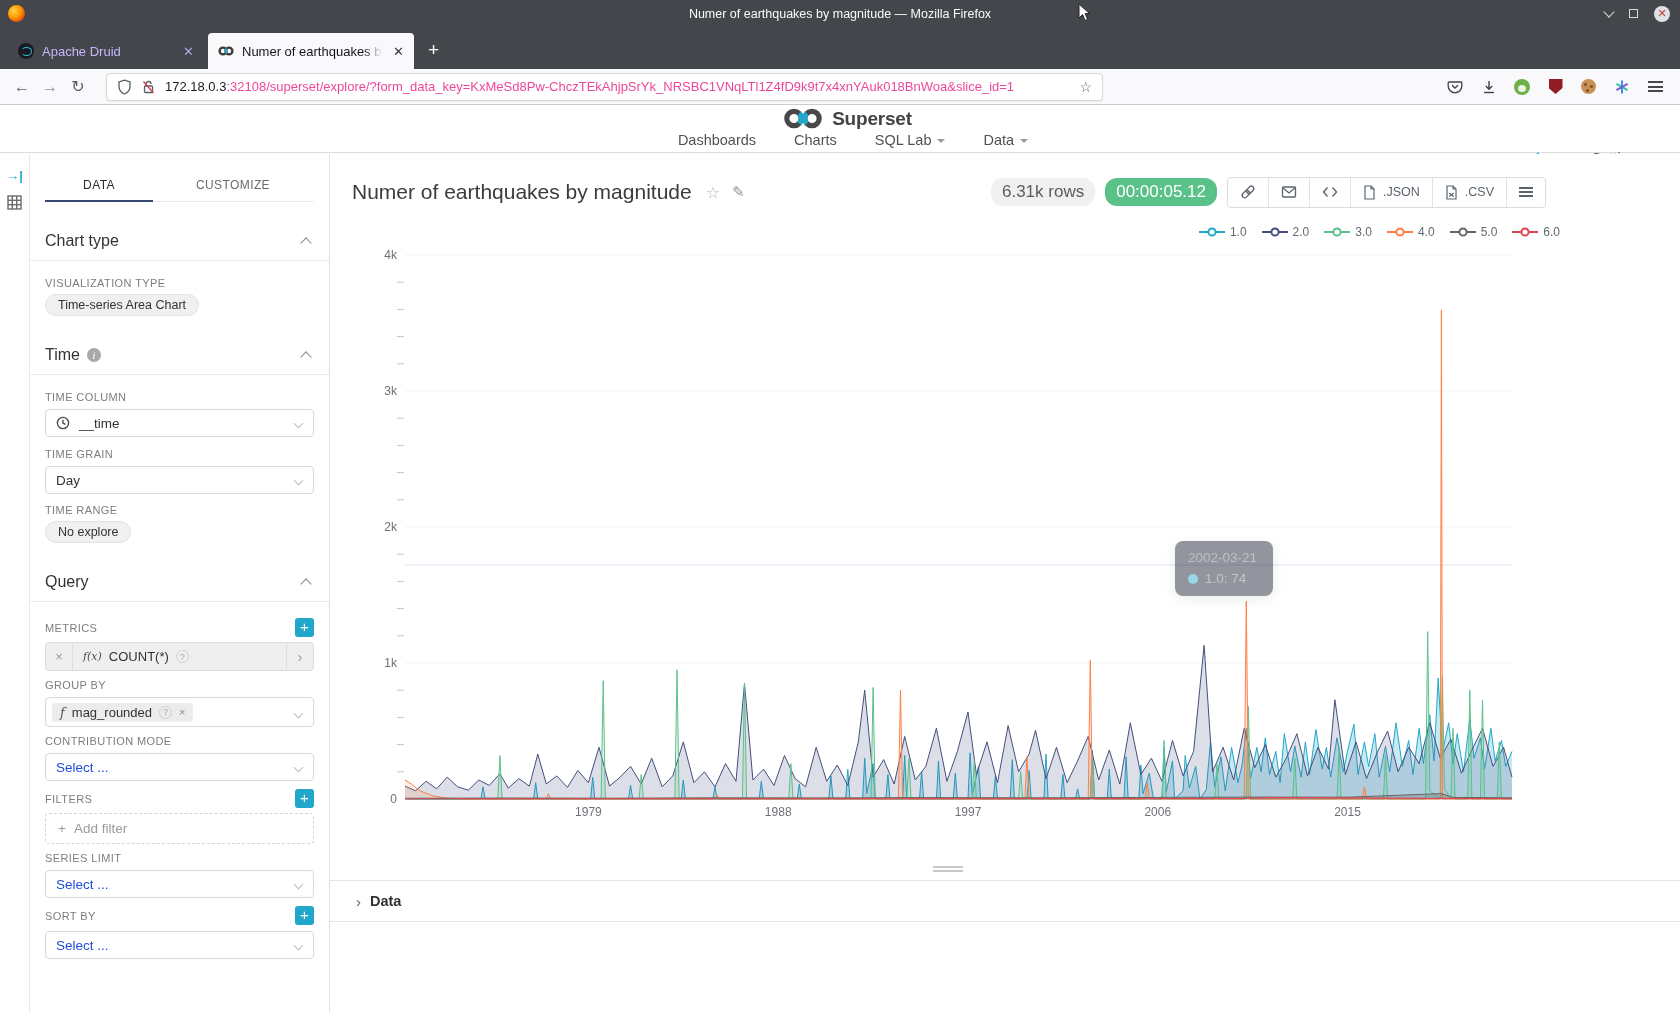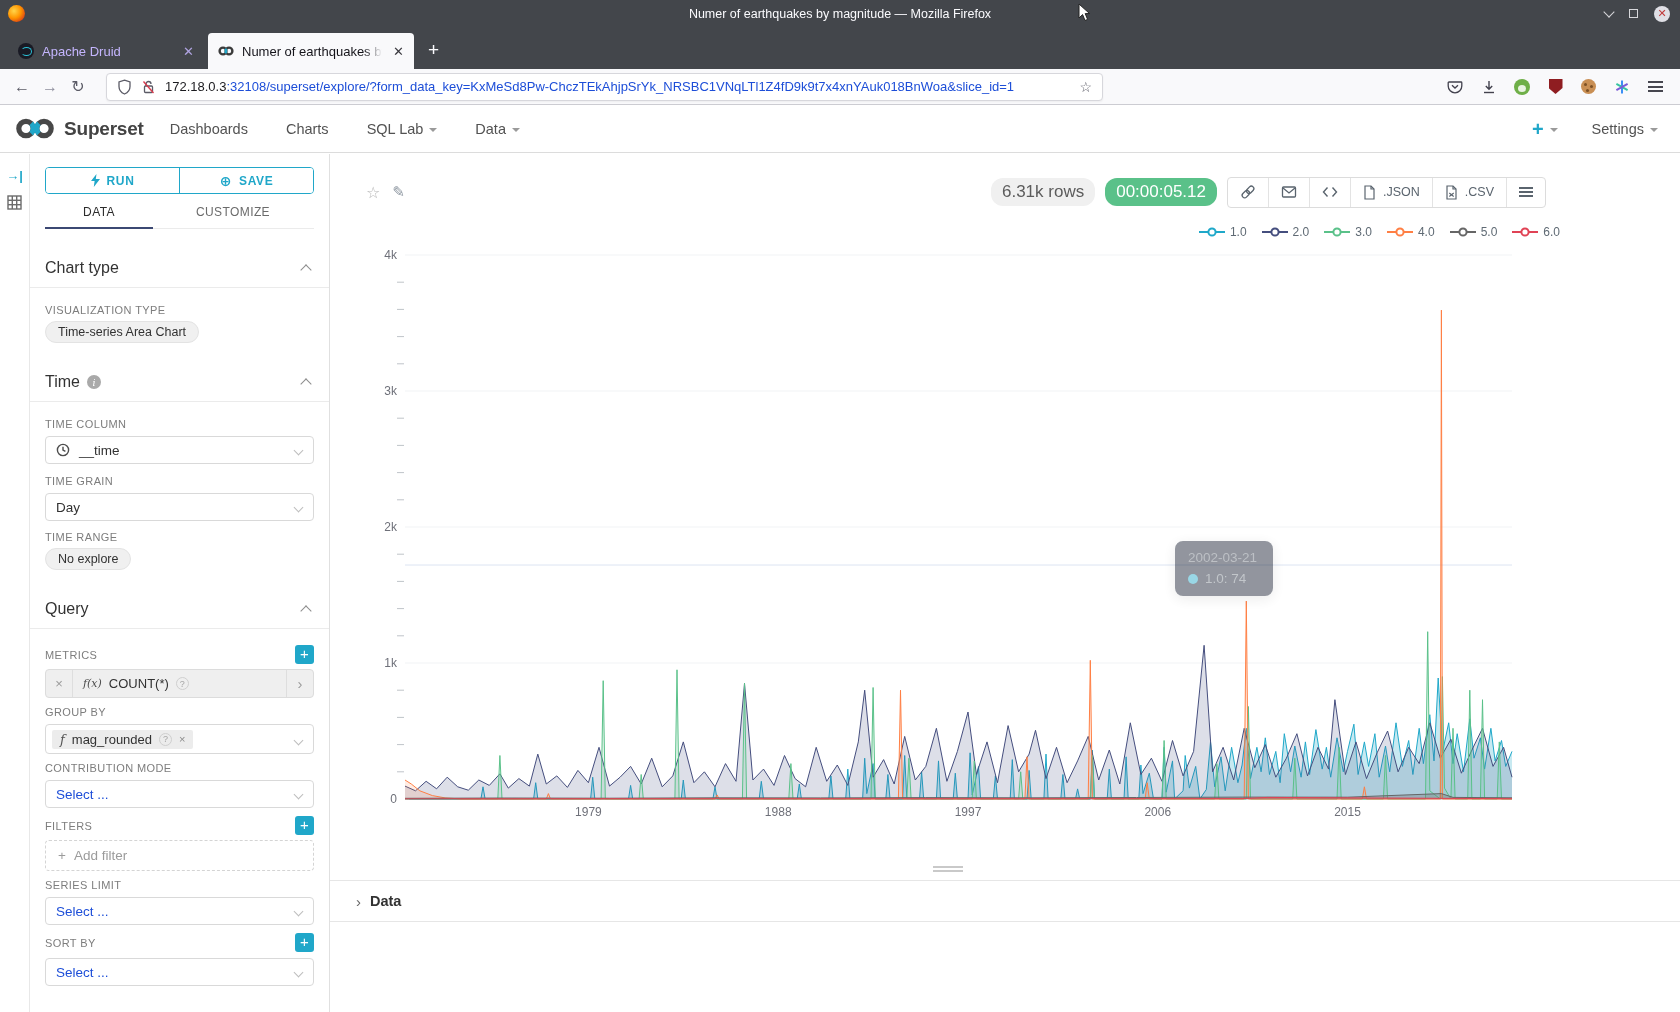--- a/index.html
+++ b/index.html
@@ -30,34 +30,34 @@
   .druid-ico{width:16px;height:16px;border-radius:50%;background:#191a24;position:relative;}
   .druid-ico::after{content:"";position:absolute;left:3px;top:4px;width:9px;height:7px;border:1.6px solid #2bc1d8;border-radius:50%;border-left-color:transparent;}
   .newtab{color:#fbfbfe;font-size:19px;margin-left:14px;margin-bottom:8px;}
   .urlbar{position:absolute;left:0;top:69px;width:100%;height:36px;background:#f9f9fb;border-bottom:1px solid #ccccd2;
     display:flex;align-items:center;}
   .nav-ico{color:#5b5b66;font-size:16px;width:28px;text-align:center;}
   .nav-ico.fwd{color:#8f8f9d;}
   .urlbox{height:28px;background:#fff;border:1px solid #d7d7dc;border-radius:4px;flex:0 0 997px;margin-left:14px;
     display:flex;align-items:center;padding:0 10px;font-size:13px;box-shadow:0 1px 2px rgba(0,0,0,.05);}
   .url-host{color:#1b1b1f;}
-  .url-rest{color:#1d4ed8;white-space:nowrap;overflow:hidden;}
+  .url-rest{color:#ec4899;white-space:nowrap;overflow:hidden;}
   .url-star{margin-left:auto;color:#5b5b66;font-size:14px;padding-left:8px;}
   .tool-icons{display:flex;align-items:center;gap:17px;margin-left:auto;margin-right:16px;}
   .ti{width:17px;height:17px;display:flex;align-items:center;justify-content:center;}
   .gm-ico{width:16px;height:16px;border-radius:50%;background:#6faf48;position:relative;}
   .gm-ico::after{content:"";position:absolute;left:4px;top:6px;width:8px;height:7px;border-radius:50%;background:#e9f3e2;}
   .ub-ico{width:14px;height:15px;background:#8f1d21;clip-path:polygon(0 0,100% 0,100% 60%,50% 100%,0 60%);}
   .cookie-ico{width:15px;height:15px;border-radius:50%;background:#c98f54;position:relative;}
   .cookie-ico::before{content:"";position:absolute;left:3px;top:4px;width:3px;height:3px;border-radius:50%;background:#7d5126;box-shadow:6px 2px 0 #7d5126,2px 6px 0 #7d5126;}
   .ham{width:15px;height:11px;border-top:2px solid #46464f;border-bottom:2px solid #46464f;position:relative;}
   .ham::after{content:"";position:absolute;left:0;right:0;top:2.5px;height:2px;background:#46464f;}
   
   .navbar{position:absolute;left:0;top:105px;width:100%;height:48px;background:#fff;border-bottom:1px solid #dcdcdc;
-    display:flex;align-items:center;}
+    display:flex;align-items:center;flex-direction:column;}
   .brand{display:flex;align-items:center;gap:8px;margin-left:14px;}
   .brand-name{font-size:19px;font-weight:bold;color:#434343;letter-spacing:-.2px;}
   .nav-items{display:flex;gap:38px;margin-left:26px;font-size:14.5px;color:#525252;}
   .nav-item{display:flex;align-items:center;gap:6px;}
   .caret-d{width:0;height:0;border-left:4px solid transparent;border-right:4px solid transparent;border-top:4.5px solid #9a9a9a;margin-top:2px;}
   .nav-right{margin-left:auto;display:flex;align-items:center;gap:34px;margin-right:22px;font-size:14.5px;color:#525252;}
   .plus-teal{color:#20a7c9;font-size:20px;font-weight:bold;line-height:1;}
   
   .explore{position:absolute;left:0;top:154px;width:1680px;height:858px;display:flex;}
   .rail{width:30px;border-right:1px solid #e8e8e8;padding-top:14px;display:flex;flex-direction:column;align-items:center;gap:12px;flex:0 0 30px;}
@@ -259,32 +259,20 @@
       <svg width="15" height="15" viewBox="0 0 15 15">
         <rect x="1" y="1" width="13" height="13" fill="none" stroke="#6b6b6b" stroke-width="1.4"></rect>
         <line x1="5.3" y1="1" x2="5.3" y2="14" stroke="#6b6b6b" stroke-width="1.4"></line>
         <line x1="9.7" y1="1" x2="9.7" y2="14" stroke="#6b6b6b" stroke-width="1.4"></line>
         <line x1="1" y1="5.3" x2="14" y2="5.3" stroke="#6b6b6b" stroke-width="1.4"></line>
         <line x1="1" y1="9.7" x2="14" y2="9.7" stroke="#6b6b6b" stroke-width="1.4"></line>
       </svg>
     </div>
 
     <div class="panel">
-      <div class="btn-group">
-        <div class="btn-half">
-          <svg width="9" height="13" viewBox="0 0 9 13">
-              <polygon points="5.5,0 0,7 3.6,7 2.8,13 9,5 4.8,5" fill="#20A7C9"></polygon>
-            </svg>
-          <span>RUN</span>
-        </div>
-        <div class="btn-half">
-          <span style="font-size:14px">⊕</span>
-          <span>SAVE</span>
-        </div>
-      </div>
       <div class="ptabs">
         <span class="ptab t1">DATA</span>
         <span class="ptab t2">CUSTOMIZE</span>
         <span class="ptab-bar"></span>
       </div>
 
       <div class="sect">
         <span class="sect-title">Chart type</span>
         <span class="chev up"></span>
       </div>
@@ -368,20 +356,21 @@
         <span class="plusbtn">+</span>
       </div>
       <div class="sel ph">
         <span>Select ...</span>
         <span class="sel-caret"></span>
       </div>
     </div>
 
     <div class="main">
       <div class="mhead">
+        <span class="chart-title">Numer of earthquakes by magnitude</span>
         <span class="title-star">☆</span>
         <span class="title-edit">✎</span>
         <div class="mhead-right">
           <span class="badge">6.31k rows</span>
           <span class="badge green">00:00:05.12</span>
           <div class="hbtn-group">
             <span class="hbtn">
               <svg width="16" height="16" viewBox="0 0 16 16">
                 <g transform="rotate(-45 8 8)" fill="none" stroke="#5a646e" stroke-width="1.3">
                   <rect x="0.8" y="5.5" width="8.2" height="5" rx="2.5"></rect>

